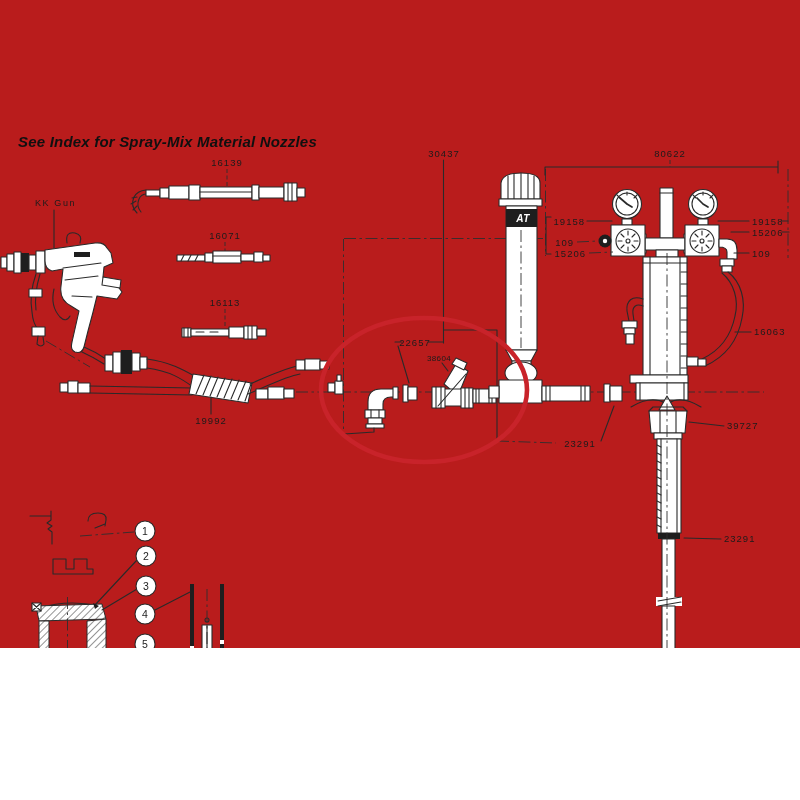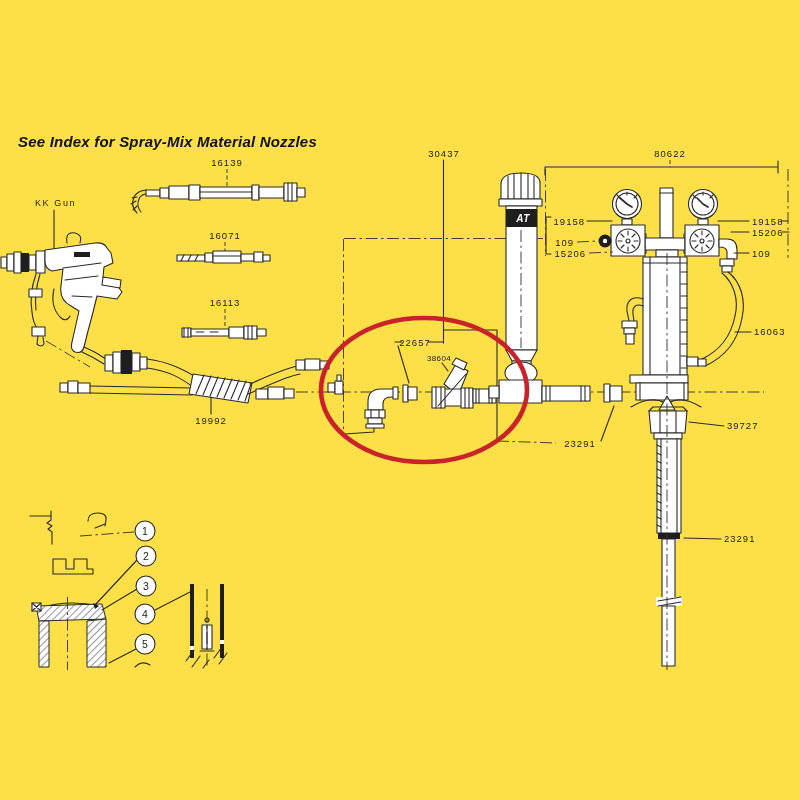--- a/index.html
+++ b/index.html
@@ -1,16 +1,16 @@
 <!DOCTYPE html>
 <html><head>
 <meta charset="utf-8">
 <style>
   html,body{margin:0;padding:0;background:#ffffff;}
-  .stage{position:relative;width:800px;height:800px;background:#fde047;overflow:hidden;
+  .stage{position:relative;width:800px;height:648px;background:#b91c1c;overflow:hidden;
          font-family:"Liberation Sans",sans-serif;}
   svg{display:block;}
   .ln{fill:none;stroke:#2a2a2a;stroke-width:1.1;stroke-linecap:round;stroke-linejoin:round;}
   .ln2{fill:none;stroke:#2a2a2a;stroke-width:1.7;stroke-linecap:round;}
   .wf{fill:#ffffff;stroke:#2a2a2a;stroke-width:1.1;stroke-linejoin:round;}
   .bk{fill:#1e1e1e;stroke:none;}
   .cl{fill:none;stroke:#2f2f2f;stroke-width:0.9;stroke-dasharray:12 3.5 2.5 3.5;}
   .dsh{fill:none;stroke:#2f2f2f;stroke-width:0.9;stroke-dasharray:4 2.5;}
   .lbl{font-family:"Liberation Sans",sans-serif;font-size:9.5px;letter-spacing:1px;fill:#1c1c1c;}
   .lbls{font-size:8px;letter-spacing:0.4px;}

